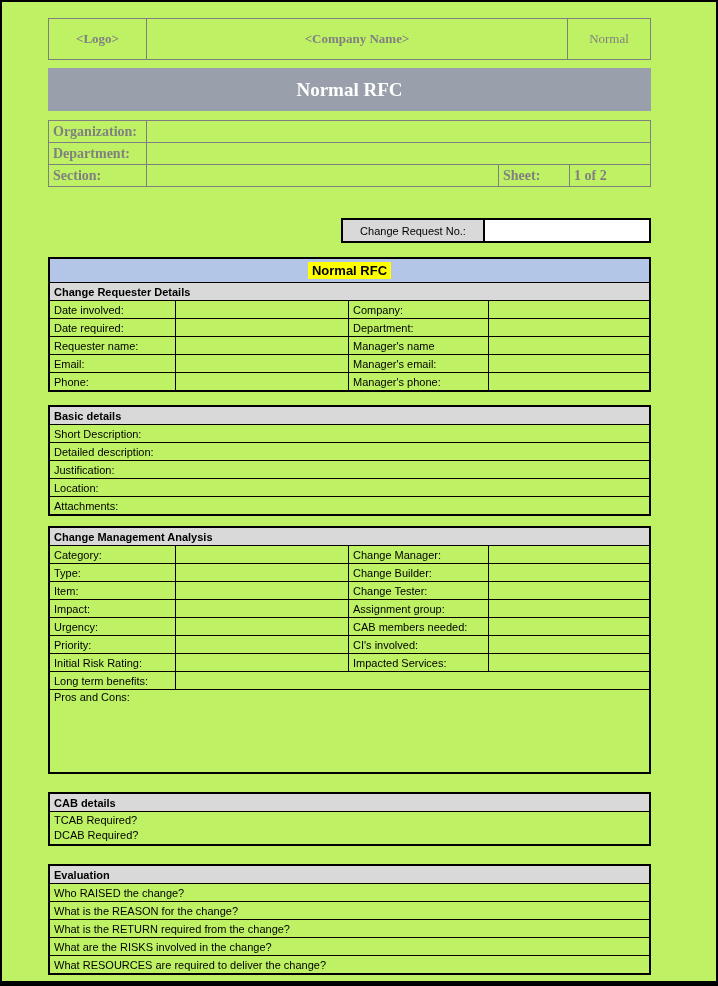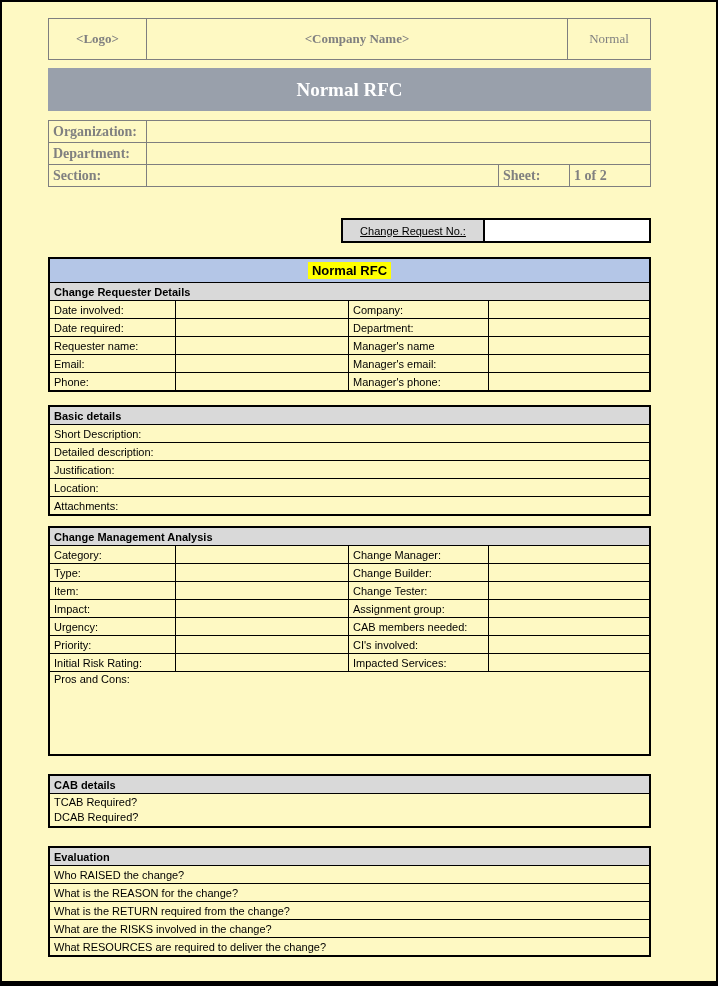--- a/index.html
+++ b/index.html
@@ -1,18 +1,18 @@
 <!DOCTYPE html>
 <html style="--banner-bg: #99A0AB; --title-bg: #B4C6E7; --section-header-bg: #D9D9D9; --highlight: #FFFF00; --muted-text: #808080;"><head>
 <meta charset="utf-8">
 <style>
   html,body{margin:0;padding:0;background:#fff;}
   .page{
     position:relative;box-sizing:border-box;width:718px;height:986px;
-    background:#fef9c3;border:2px solid #000;border-bottom-width:5px;
+    background:#bef264;border:2px solid #000;border-bottom-width:5px;
     padding:16px 65px 0 46px;
     font-family:"Liberation Sans",sans-serif;color:#000;overflow:hidden;
   }
   
   .hdr{display:flex;border:1px solid #7f7f7f;height:40px;
        font-family:"Liberation Serif",serif;color:var(--muted-text,#808080);}
   .hdr .cell{display:flex;align-items:center;justify-content:center;
              border-left:1px solid #7f7f7f;box-sizing:border-box;}
   .hdr .cell:first-child{border-left:none;}
   .hdr .logo{width:97px;font-weight:bold;font-size:13px;}
@@ -35,21 +35,21 @@
   .info .val{flex:1;}
   .info .val-sec{width:352px;}
   .info .sheet{width:71px;}
   .info .sheetval{flex:1;}
   
   .crwrap{margin-top:31px;}
   .crbox{margin-left:293px;width:310px;height:25px;border:2px solid #000;
          display:flex;box-sizing:border-box;}
   .crbox .crlab{width:142px;background:var(--section-header-bg,#D9D9D9);
                 border-right:2px solid #000;display:flex;align-items:center;
-                justify-content:center;font-size:11px;box-sizing:border-box;text-decoration:underline;}
+                justify-content:center;font-size:11px;box-sizing:border-box;}
   .crbox .crval{flex:1;background:#fff;}
   
   .tbl{border:2px solid #000;box-sizing:border-box;font-size:11px;}
   .tbl .row{display:flex;border-top:1px solid #000;height:17px;align-items:stretch;}
   .tbl .row:first-child{border-top:none;}
   .tbl .cell{display:flex;align-items:center;padding:0 0 0 4px;
              border-left:1px solid #000;box-sizing:border-box;overflow:hidden;
              white-space:nowrap;}
   .tbl .cell:first-child{border-left:none;}
   .c1{width:125px;}
@@ -204,20 +204,24 @@
       <div class="cell c2"></div>
       <div class="cell c3">CI's involved:</div>
       <div class="cell c4"></div>
     </div>
     <div class="row">
       <div class="cell c1">Initial Risk Rating:</div>
       <div class="cell c2"></div>
       <div class="cell c3">Impacted Services:</div>
       <div class="cell c4"></div>
     </div>
+    <div class="row">
+      <div class="cell c1">Long term benefits:</div>
+      <div class="cell full"></div>
+    </div>
     <div class="proscons">Pros and Cons:</div>
   </div>
 
   <div class="tbl mt18">
     <div class="sechead">CAB details</div>
     <div class="cabbody">
       <div>TCAB Required?</div>
       <div>DCAB Required?</div>
     </div>
   </div>

